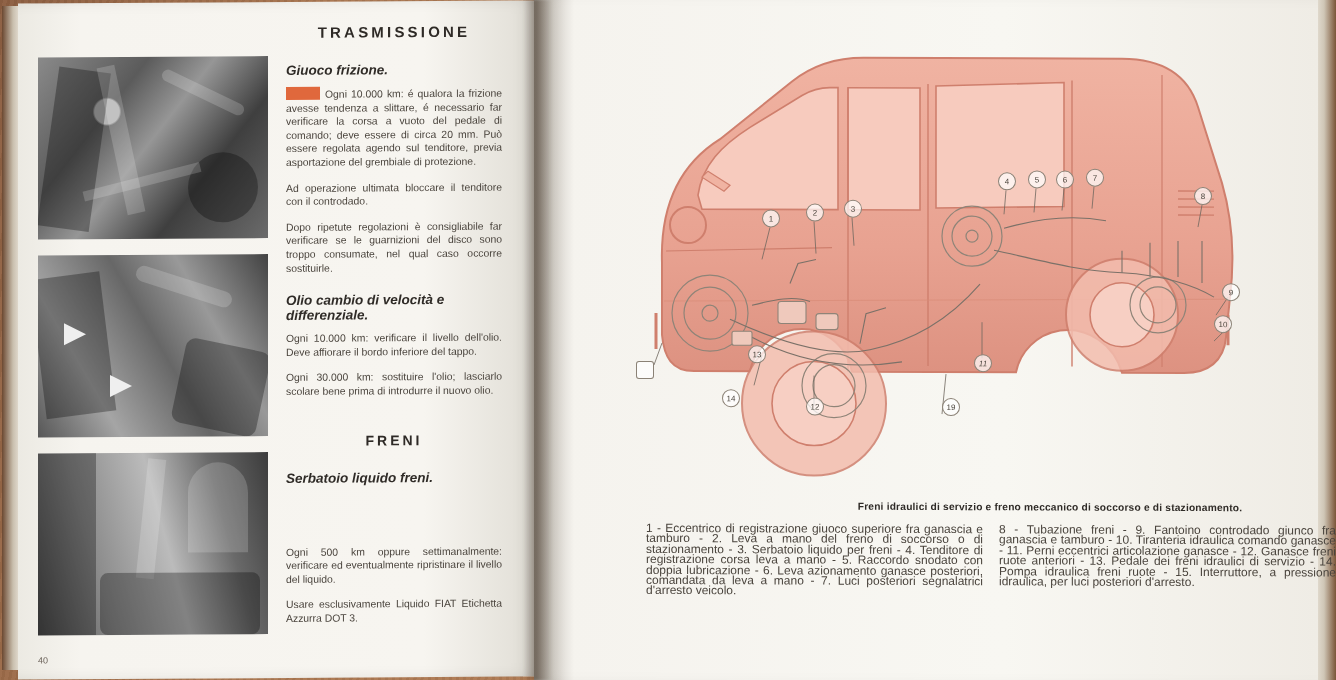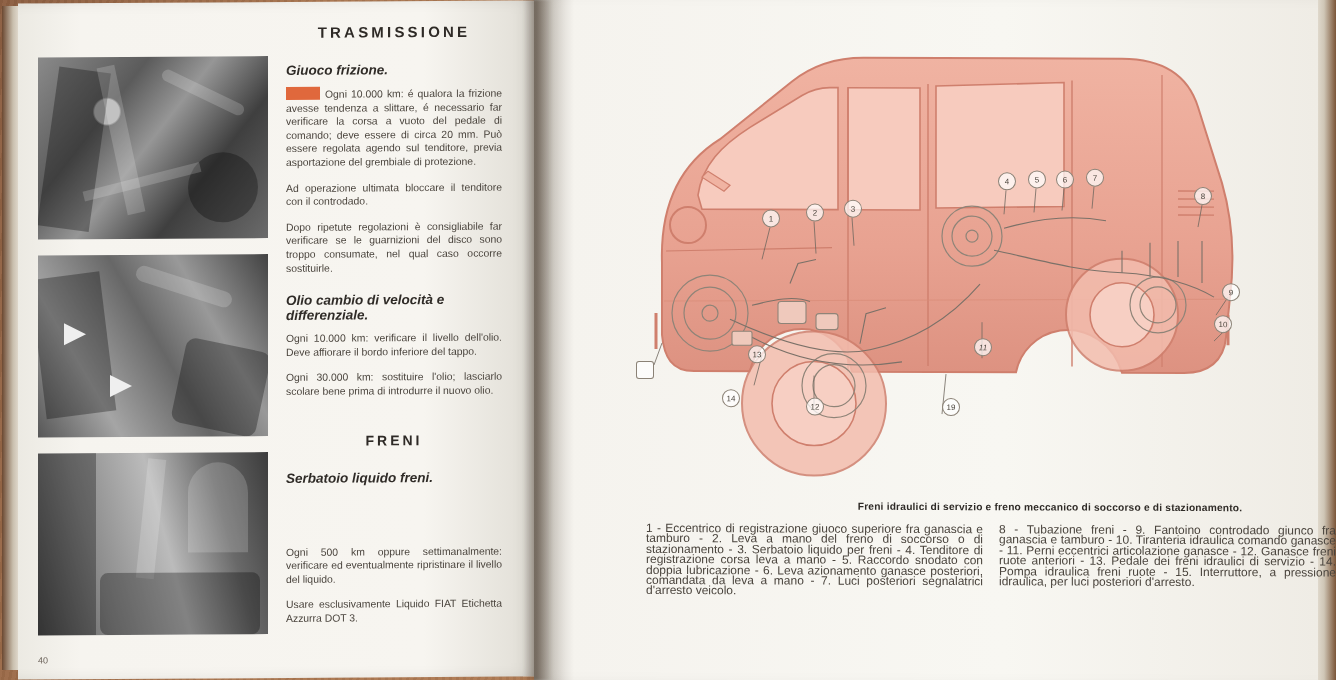--- a/index.html
+++ b/index.html
@@ -312,21 +312,21 @@
         <div class="num-bubble" style="left:160px;top:196px;">1</div>
         <div class="num-bubble" style="left:204px;top:190px;">2</div>
         <div class="num-bubble" style="left:242px;top:186px;">3</div>
         <div class="num-bubble" style="left:396px;top:158px;">4</div>
         <div class="num-bubble" style="left:426px;top:156px;">5</div>
         <div class="num-bubble" style="left:454px;top:156px;">6</div>
         <div class="num-bubble" style="left:484px;top:154px;">7</div>
         <div class="num-bubble" style="left:592px;top:172px;">8</div>
         <div class="num-bubble" style="left:620px;top:268px;">9</div>
         <div class="num-bubble" style="left:612px;top:300px;">10</div>
-        <div class="num-bubble" style="left:372px;top:324px;font-style:italic;">11</div>
+        <div class="num-bubble" style="left:372px;top:340px;font-style:italic;">11</div>
         <div class="num-bubble" style="left:204px;top:384px;">12</div>
         <div class="num-bubble" style="left:146px;top:332px;">13</div>
         <div class="num-bubble" style="left:120px;top:376px;">14</div>
         <div class="num-bubble" style="left:340px;top:384px;">19</div>
         <div class="num-bubble sq" style="left:34px;top:348px;"></div>
       </div>
 
       <div class="cap-title">Freni idraulici di servizio e freno meccanico di soccorso e di stazionamento.</div>
 
       <div class="legend">

